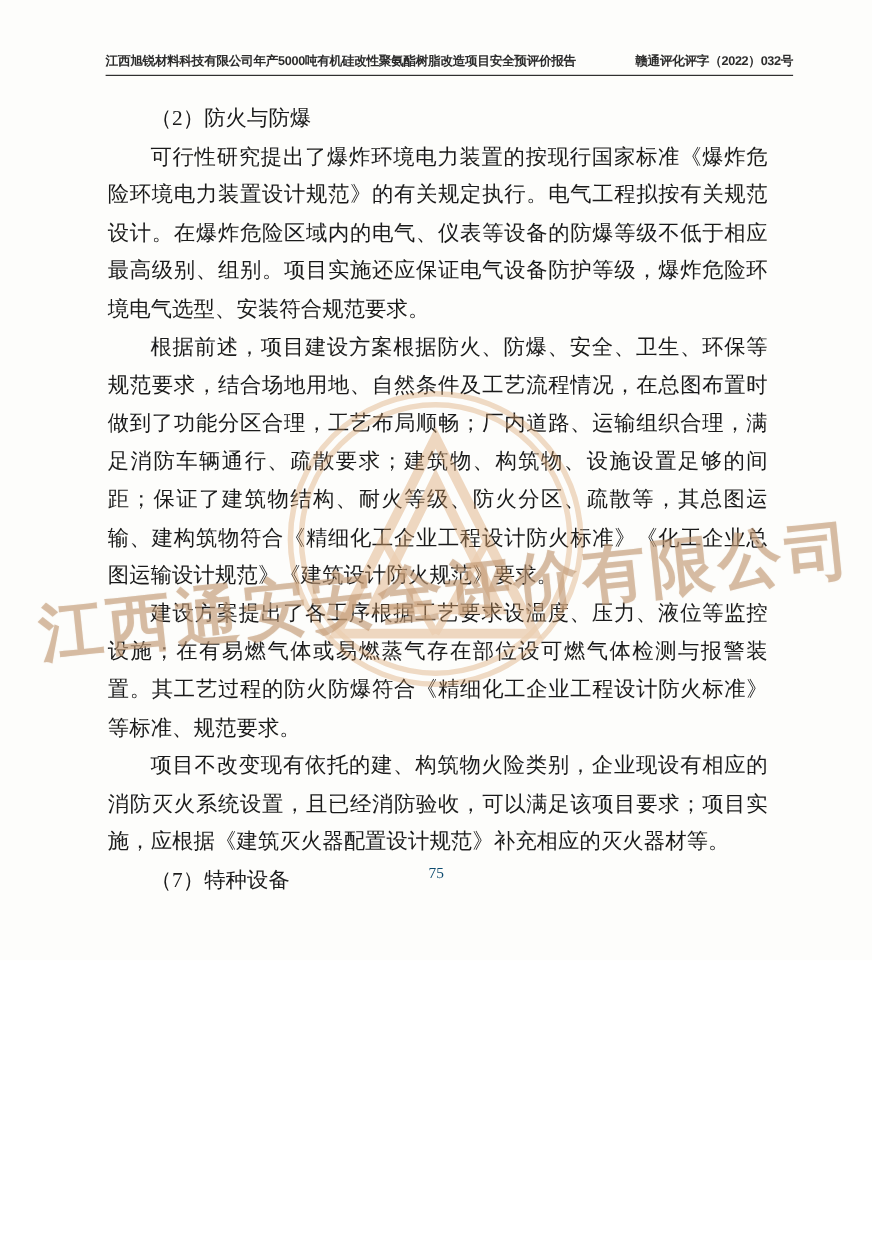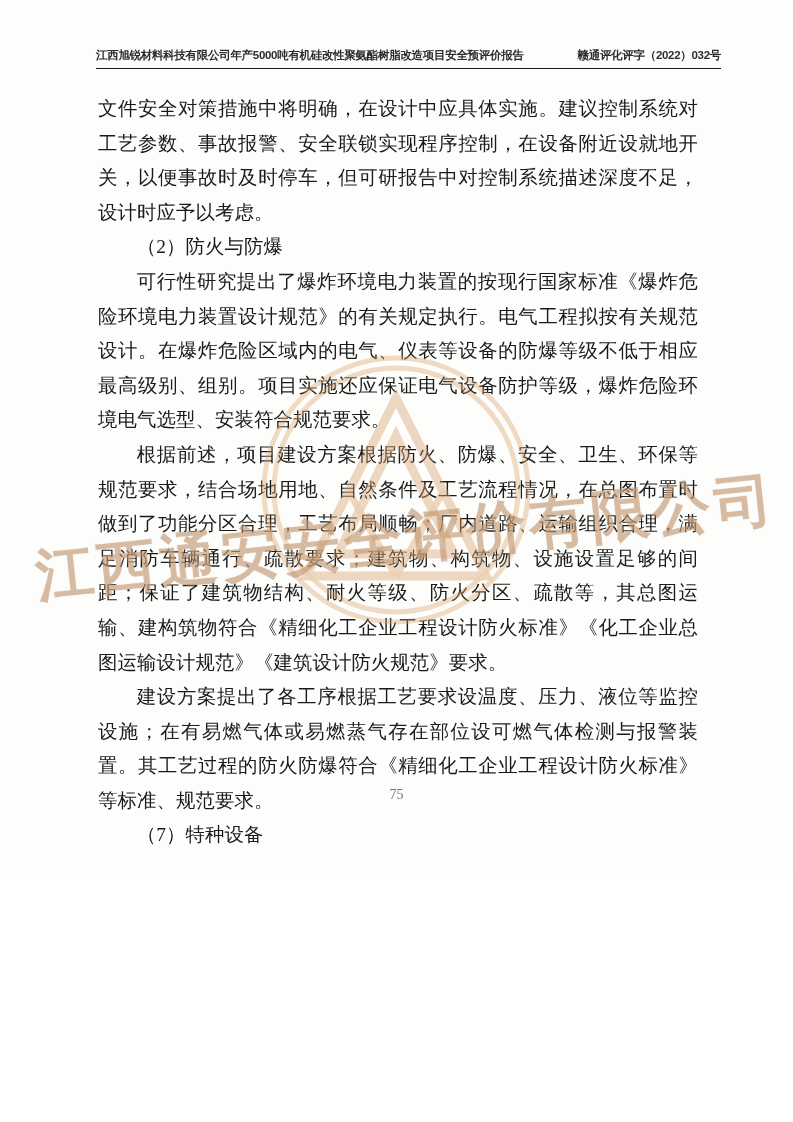--- a/index.html
+++ b/index.html
@@ -62,21 +62,21 @@
   p.ind { text-indent: 2em; }
 
   
   .pageno {
     position: absolute;
     left: 0; right: 0;
     bottom: 70px;
     text-align: center;
     font-family: "Liberation Serif", serif;
     font-size: 14px;
-    color: #737373;
+    color: #0c4a6e;
   }
 
   
   .wm {
     position: absolute;
     left: 0; top: 0; width: 793px; height: 1122px;
     pointer-events: none;
     z-index: 5;
   }
   .wm-text {
@@ -108,25 +108,25 @@
 
   <div class="header">
     <div class="header-row">
       <span class="header-left">江西旭锐材料科技有限公司年产5000吨有机硅改性聚氨酯树脂改造项目安全预评价报告</span>
       <span class="header-right">赣通评化评字（2022）032号</span>
     </div>
     <div class="header-rule"></div>
   </div>
 
   <div class="content">
-    <p class="ind" style="text-indent:0">文件安全对策措施中将明确，在设计中应具体实施。建议控制系统对工艺参数、事故报警、安全联锁实现程序控制，在设备附近设就地开关，以便事故时及时停车，但可研报告中对控制系统描述深度不足，设计时应予以考虑。</p>
     <p class="ind">（2）防火与防爆</p>
     <p class="ind">可行性研究提出了爆炸环境电力装置的按现行国家标准《爆炸危险环境电力装置设计规范》的有关规定执行。电气工程拟按有关规范设计。在爆炸危险区域内的电气、仪表等设备的防爆等级不低于相应最高级别、组别。项目实施还应保证电气设备防护等级，爆炸危险环境电气选型、安装符合规范要求。</p>
     <p class="ind">根据前述，项目建设方案根据防火、防爆、安全、卫生、环保等规范要求，结合场地用地、自然条件及工艺流程情况，在总图布置时做到了功能分区合理，工艺布局顺畅；厂内道路、运输组织合理，满足消防车辆通行、疏散要求；建筑物、构筑物、设施设置足够的间距；保证了建筑物结构、耐火等级、防火分区、疏散等，其总图运输、建构筑物符合《精细化工企业工程设计防火标准》《化工企业总图运输设计规范》《建筑设计防火规范》要求。</p>
     <p class="ind">建设方案提出了各工序根据工艺要求设温度、压力、液位等监控设施；在有易燃气体或易燃蒸气存在部位设可燃气体检测与报警装置。其工艺过程的防火防爆符合《精细化工企业工程设计防火标准》等标准、规范要求。</p>
+    <p class="ind">项目不改变现有依托的建、构筑物火险类别，企业现设有相应的消防灭火系统设置，且已经消防验收，可以满足该项目要求；项目实施，应根据《建筑灭火器配置设计规范》补充相应的灭火器材等。</p>
     <p class="ind">（7）特种设备</p>
 
   </div>
 
   <div class="wm">
     <svg class="wm-stamp" viewBox="0 0 300 300">
       <g fill="none" stroke="#d9a06a" stroke-width="5" opacity="0.75">
         <circle cx="150" cy="150" r="132"></circle>
         <circle cx="150" cy="150" r="122"></circle>
       </g>

